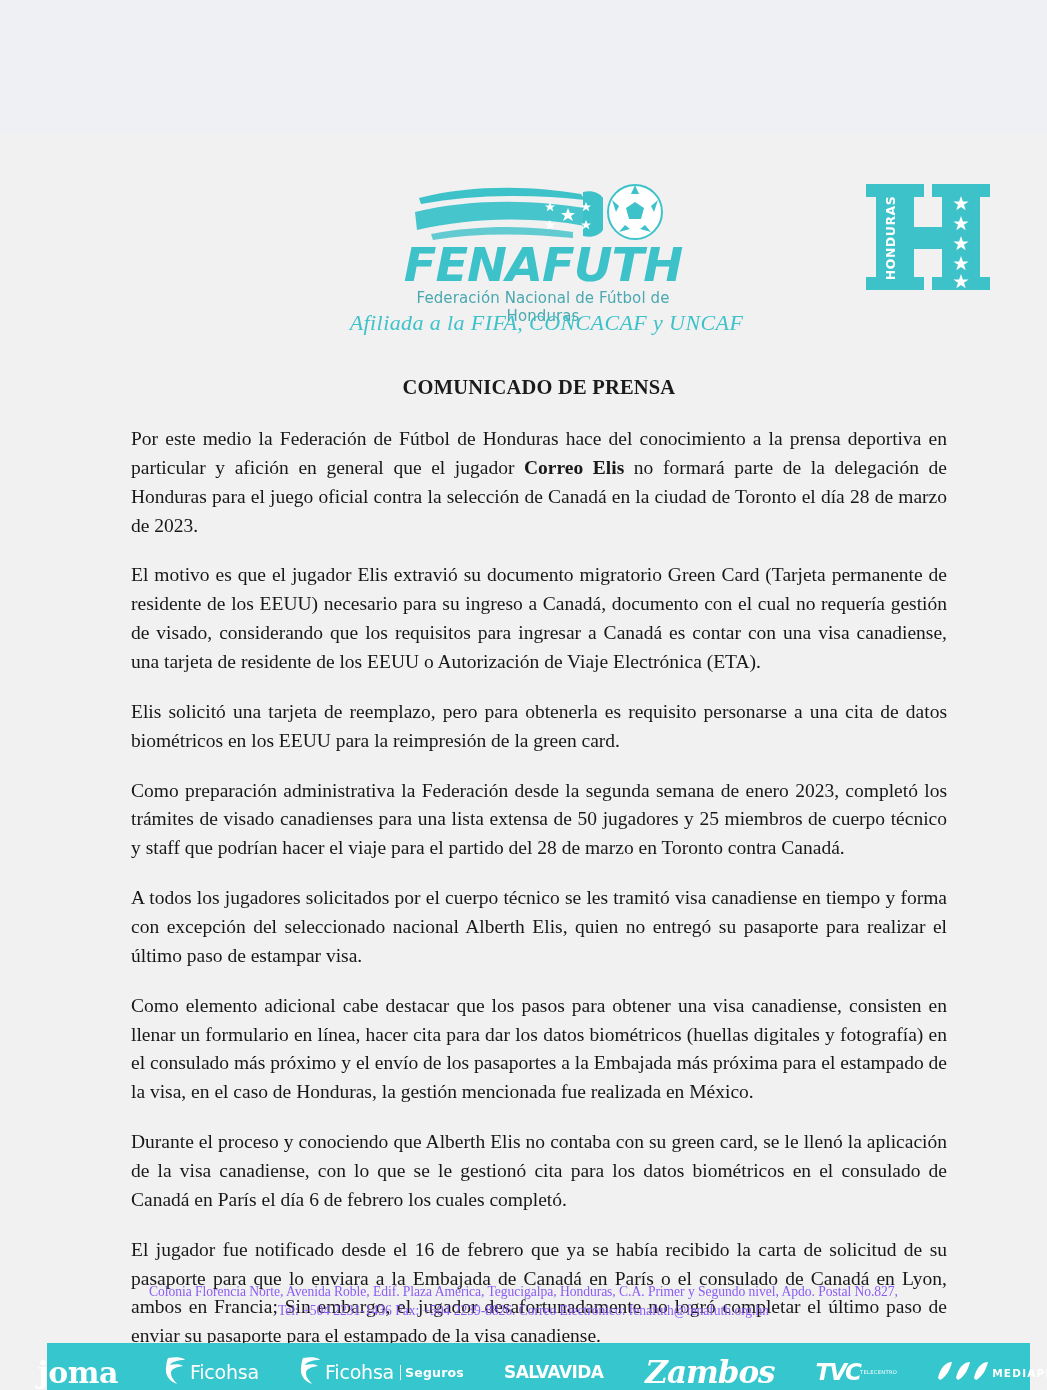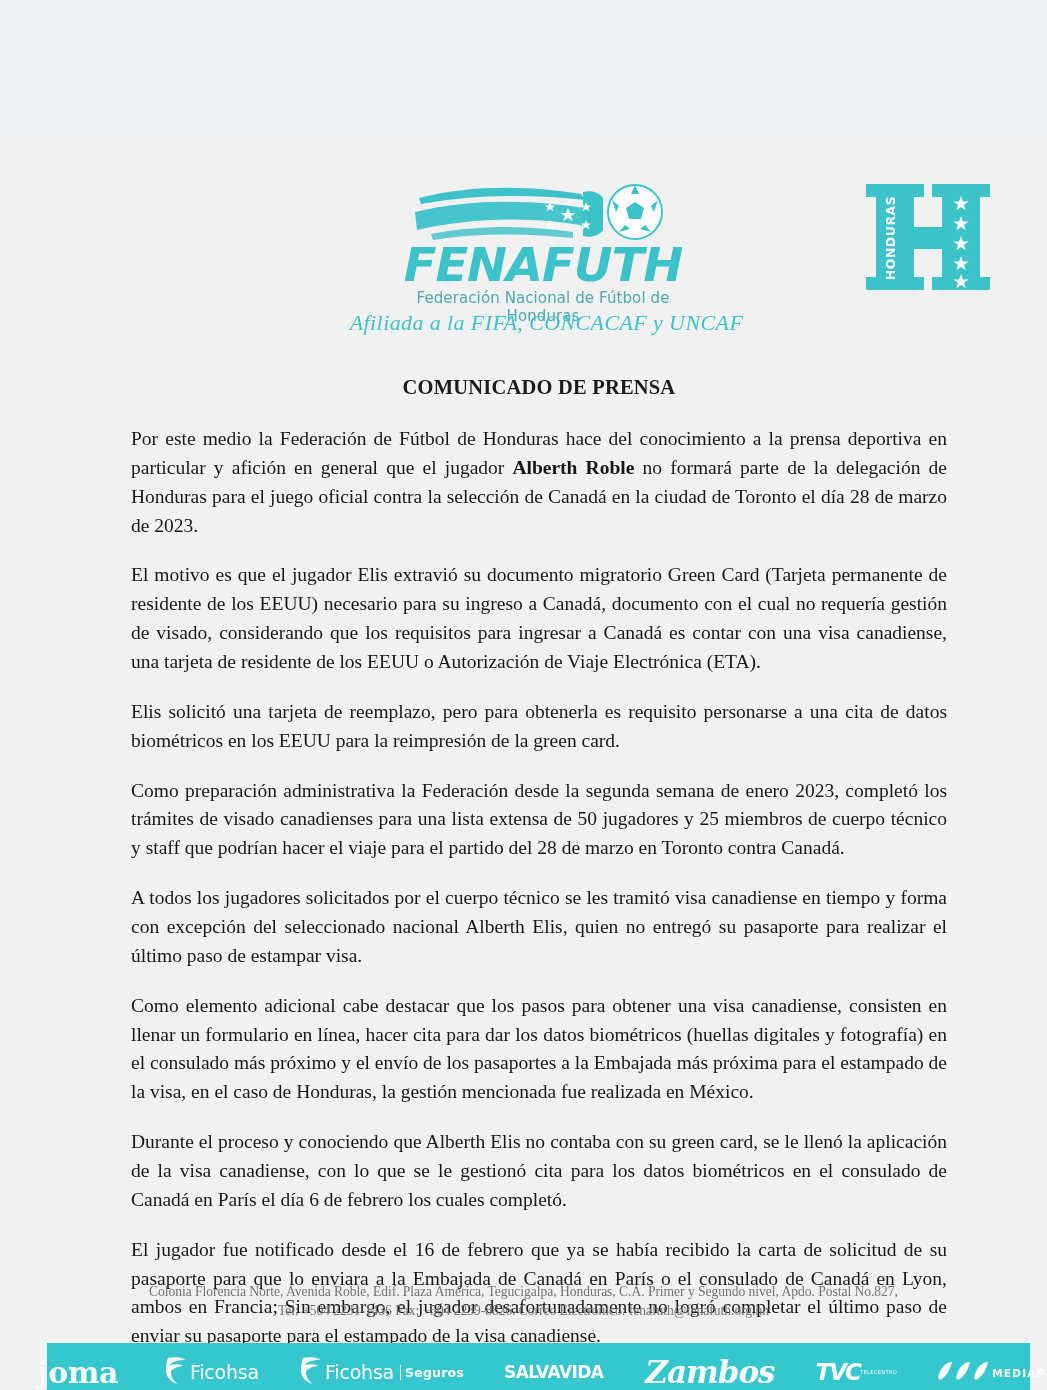--- a/index.html
+++ b/index.html
@@ -72,21 +72,21 @@
     text-justify:inter-word;
     margin-bottom:21px;
   }
   p.para b { font-weight:bold; }
 
   
   .addr {
     position:absolute; left:0; top:1148px; width:1047px;
     text-align:center;
     font-family:"Liberation Serif", serif;
-    font-size:13.6px; line-height:1.42; color:#737373;
+    font-size:13.6px; line-height:1.42; color:#8b5cf6;
   }
   .addr div { letter-spacing:-.05px; }
 
   
   .sponsor-bar {
     position:absolute; left:47px; top:1209px;
     width:983px; height:58px;
     background:#36c6cd;
     display:flex; align-items:center; justify-content:center;
     gap:16px;
@@ -206,21 +206,21 @@
             <polygon points="103,84 104.9,89.4 110.6,89.4 106,92.8 107.7,98.3 103,95 98.3,98.3 100,92.8 95.4,89.4 101.1,89.4"></polygon>
             <polygon points="103,102 104.9,107.4 110.6,107.4 106,110.8 107.7,116.3 103,113 98.3,116.3 100,110.8 95.4,107.4 101.1,107.4"></polygon>
           </g>
         </svg>
       </div>
     </div>
 
     <div class="content">
       <div class="doc-title">COMUNICADO DE PRENSA</div>
       <div id="paragraphs">
-          <p class="para"><span>Por este medio la Federación de Fútbol de Honduras hace del conocimiento a la prensa deportiva en particular y afición en general que el jugador </span><b>Alberth Roble</b><span> no formará parte de la delegación de Honduras para el juego oficial contra la selección de Canadá en la ciudad de Toronto el día 28 de marzo de 2023.</span></p>
+          <p class="para"><span>Por este medio la Federación de Fútbol de Honduras hace del conocimiento a la prensa deportiva en particular y afición en general que el jugador </span><b>Correo Elis</b><span> no formará parte de la delegación de Honduras para el juego oficial contra la selección de Canadá en la ciudad de Toronto el día 28 de marzo de 2023.</span></p>
           <p class="para"><span>El motivo es que el jugador Elis extravió su documento migratorio Green Card (Tarjeta permanente de residente de los EEUU) necesario para su ingreso a Canadá, documento con el cual no requería gestión de visado, considerando que los requisitos para ingresar a Canadá es contar con una visa canadiense, una tarjeta de residente de los EEUU o Autorización de Viaje Electrónica (ETA).</span></p>
           <p class="para"><span>Elis solicitó una tarjeta de reemplazo, pero para obtenerla es requisito personarse a una cita de datos biométricos en los EEUU para la reimpresión de la green card.</span></p>
           <p class="para"><span>Como preparación administrativa la Federación desde la segunda semana de enero 2023, completó los trámites de visado canadienses para una lista extensa de 50 jugadores y 25 miembros de cuerpo técnico y staff que podrían hacer el viaje para el partido del 28 de marzo en Toronto contra Canadá.</span></p>
           <p class="para"><span>A todos los jugadores solicitados por el cuerpo técnico se les tramitó visa canadiense en tiempo y forma con excepción del seleccionado nacional Alberth Elis, quien no entregó su pasaporte para realizar el último paso de estampar visa.</span></p>
           <p class="para"><span>Como elemento adicional cabe destacar que los pasos para obtener una visa canadiense, consisten en llenar un formulario en línea, hacer cita para dar los datos biométricos (huellas digitales y fotografía) en el consulado más próximo y el envío de los pasaportes a la Embajada más próxima para el estampado de la visa, en el caso de Honduras, la gestión mencionada fue realizada en México.</span></p>
           <p class="para"><span>Durante el proceso y conociendo que Alberth Elis no contaba con su green card, se le llenó la aplicación de la visa canadiense, con lo que se le gestionó cita para los datos biométricos en el consulado de Canadá en París el día 6 de febrero los cuales completó.</span></p>
           <p class="para"><span>El jugador fue notificado desde el 16 de febrero que ya se había recibido la carta de solicitud de su pasaporte para que lo enviara a la Embajada de Canadá en París o el consulado de Canadá en Lyon, ambos en Francia; Sin embargo, el jugador desafortunadamente no logró completar el último paso de enviar su pasaporte para el estampado de la visa canadiense.</span></p>
         </div>
     </div>
 

